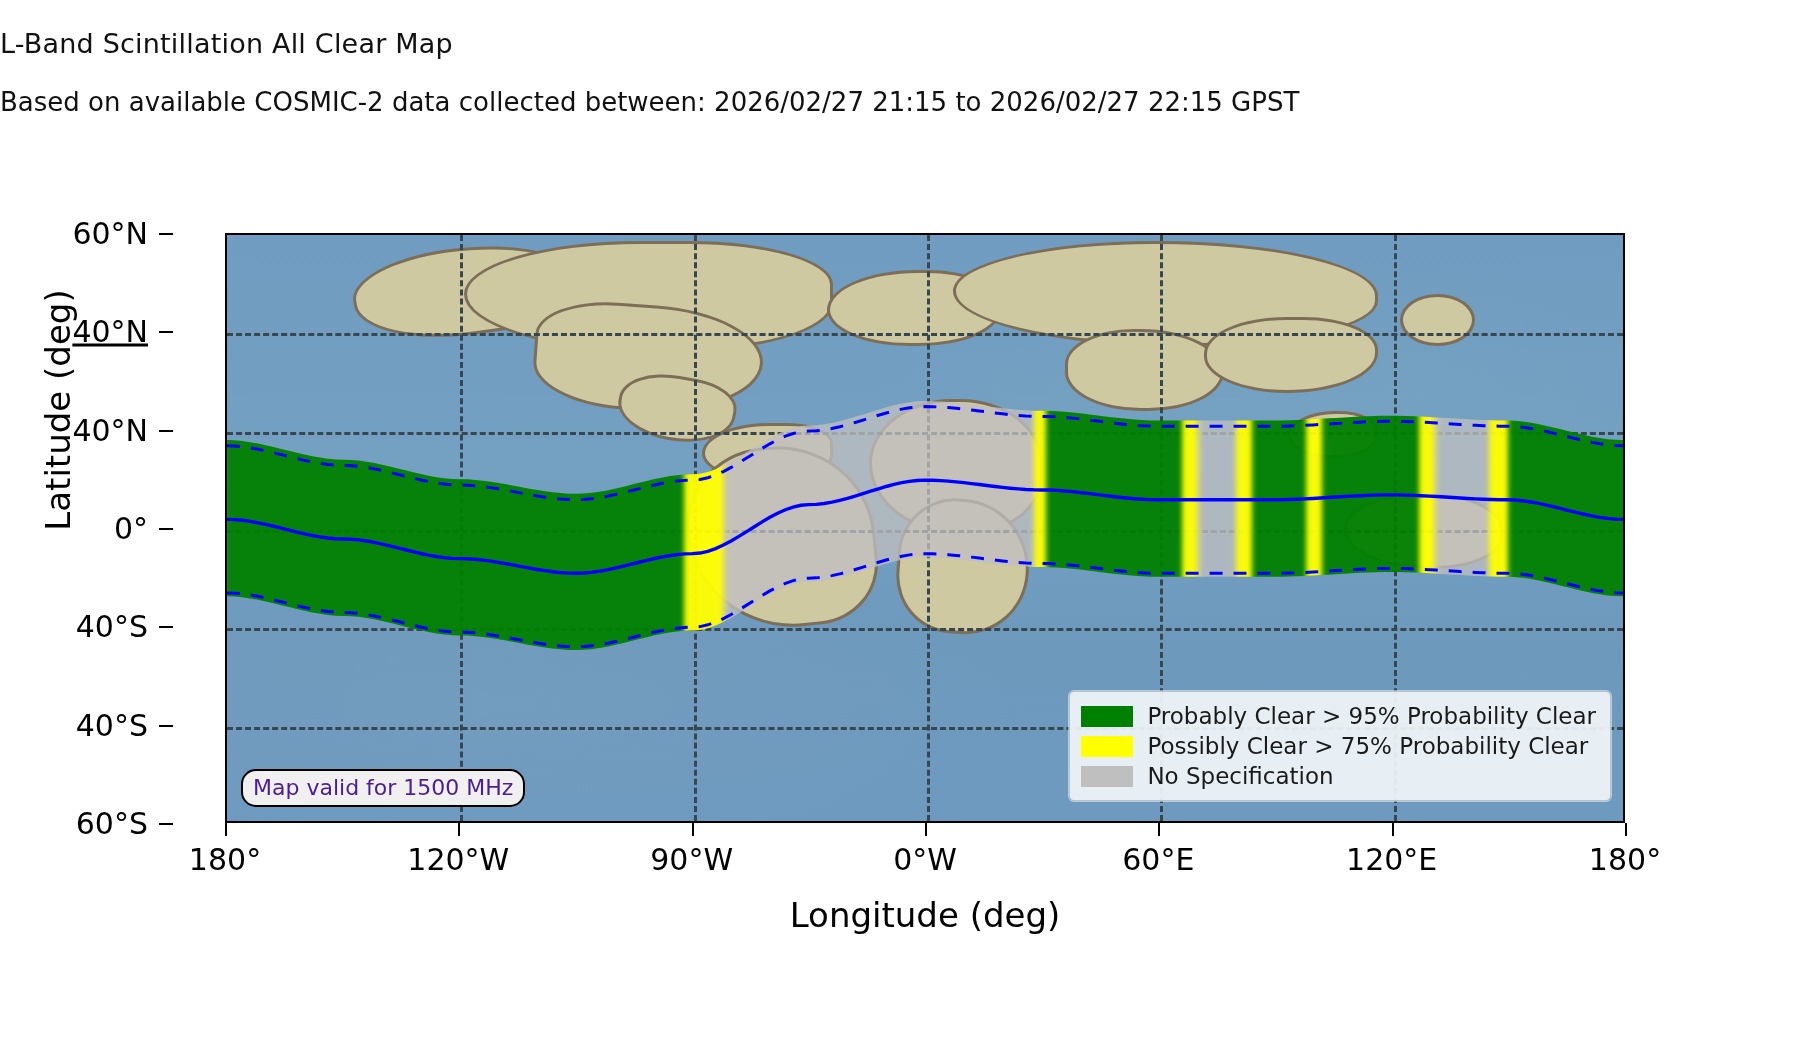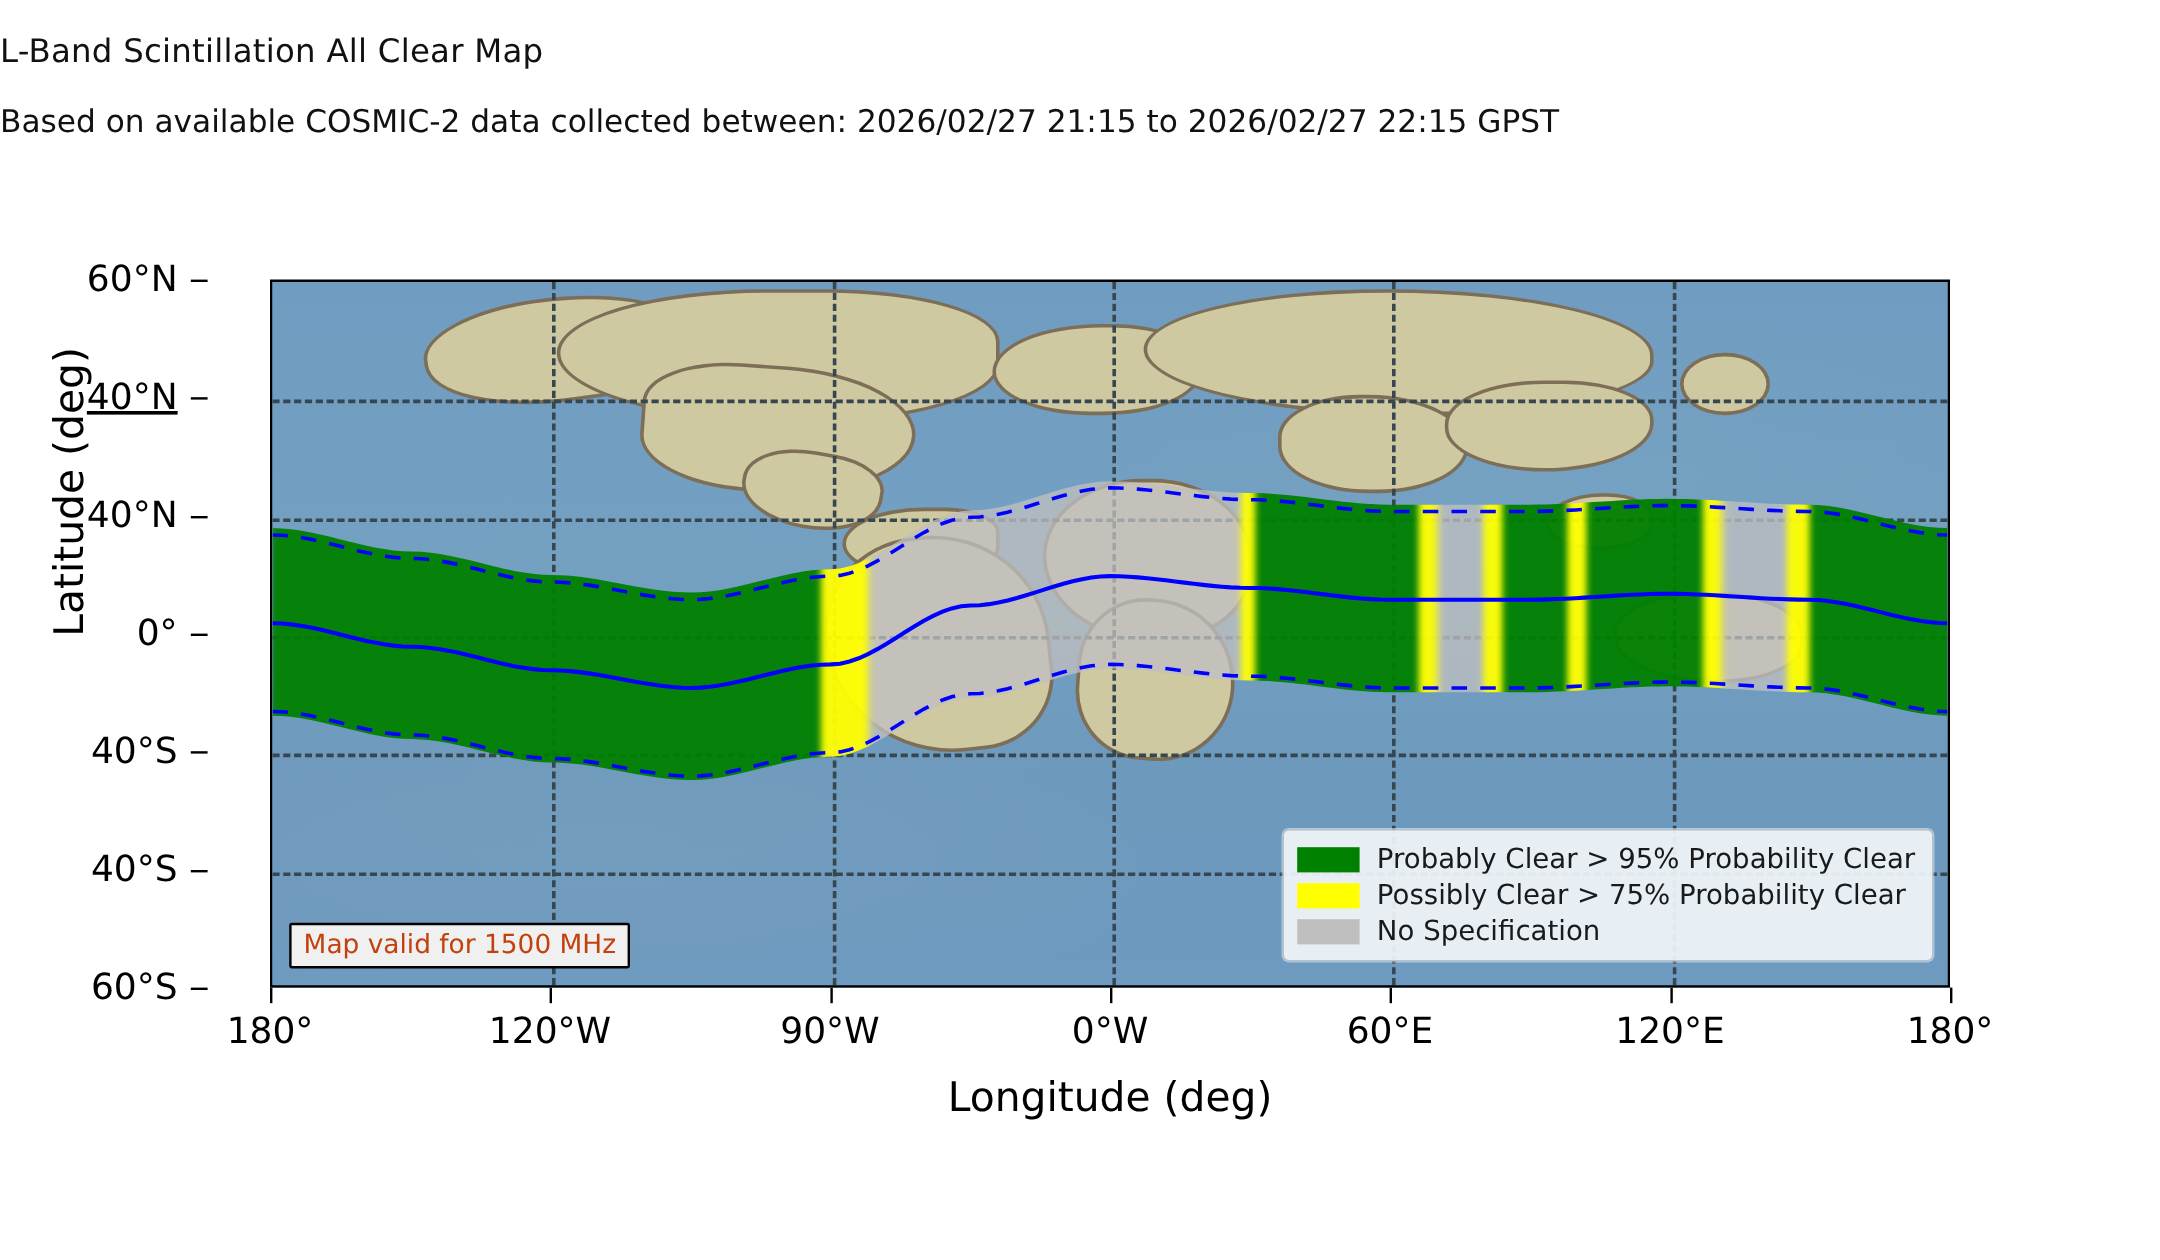--- a/index.html
+++ b/index.html
@@ -60,22 +60,22 @@
 
   
   .ytick{position:absolute;right:1627px;width:14px;height:0;border-top:2.5px solid #000;}
   .ytick-lbl{position:absolute;right:1652px;font-size:30px;color:#000;text-align:left;white-space:nowrap;transform:translateY(-50%);}
   .xtick{position:absolute;top:823px;width:0;height:13px;border-left:2.5px solid #000;}
   .xtick-lbl{position:absolute;top:842px;font-size:30px;color:#000;transform:translateX(-50%);white-space:nowrap;}
 
   
   #freq-box{
     position:absolute;left:14px;bottom:14px;
-    background:#f0f0f0;border:2.5px solid #000;border-radius:2px;
-    padding:4px 10px 5px;font-size:22px;color:#c2410c;
+    background:#f0f0f0;border:2.5px solid #000;border-radius:15px;
+    padding:4px 10px 5px;font-size:22px;color:#4c1d95;
   }
 
   
   #legend{
     position:absolute;right:12px;bottom:20px;
     background:rgba(240,244,248,.93);
     border:1.5px solid #b8c2cc;border-radius:5px;
     padding:9px 14px 9px 11px;
     box-shadow:0 0 0 1px rgba(255,255,255,.5);
   }

